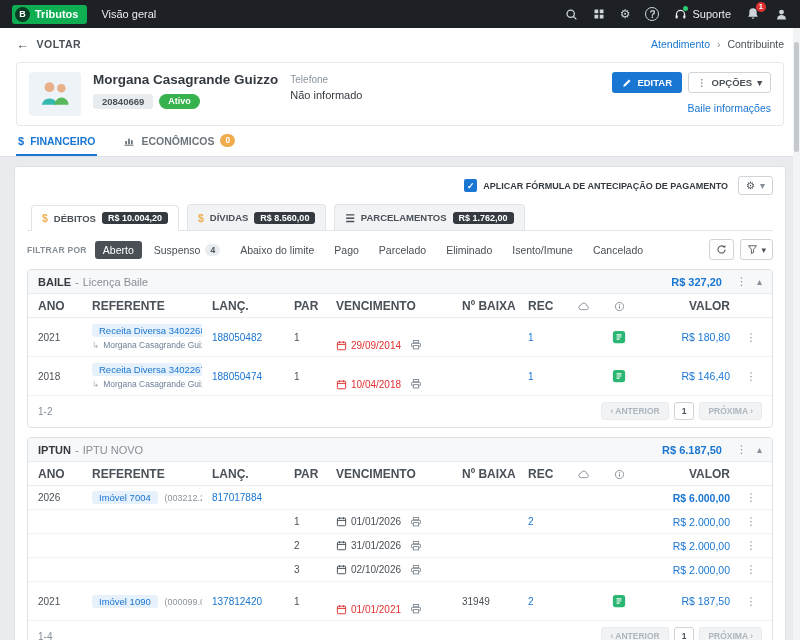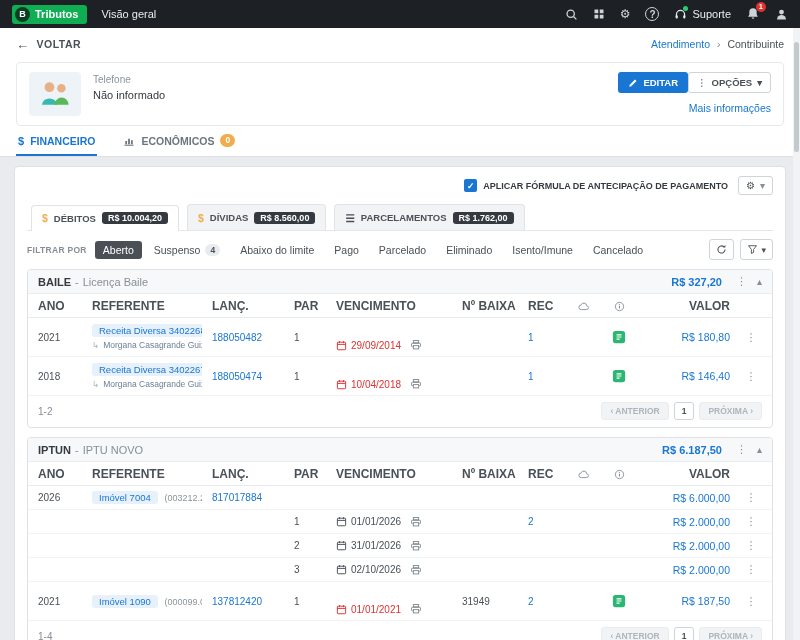--- a/index.html
+++ b/index.html
@@ -37,21 +37,21 @@
   .person-main { min-width:178px; }
   .person-name { font-size:13.5px; font-weight:bold; color:#343a40; }
   .person-badges { display:flex; gap:6px; margin-top:7px; }
   .code-badge { background:#e9ecef; color:#495057; font-size:9.5px; font-weight:bold; padding:2px 9px; border-radius:3px; }
   .status-badge { background:#37b24d; color:#fff; font-size:9px; font-weight:bold; padding:2px 9px; border-radius:9px; }
   .person-field { padding-top:2px; }
   .person-field.address { width:230px; }
   .field-label { font-size:10px; color:#8b949c; margin-bottom:4px; }
   .field-value { font-size:11px; color:#343a40; }
   .person-actions { margin-left:auto; text-align:right; }
-  .actions-row { display:flex; justify-content:flex-end; }
+  .actions-row { display:flex; gap:6px; justify-content:flex-end; }
   .btn-edit { background:#1976d2; color:#fff; border:none; border-radius:3px; font-size:9.5px; font-weight:bold; padding:4px 10px; display:inline-flex; align-items:center; gap:5px; cursor:pointer; font-family:inherit; }
   .btn-options { background:#fff; border:1px solid #ced4da; color:#495057; border-radius:3px; font-size:9.5px; font-weight:bold; padding:4px 8px; display:inline-flex; align-items:center; gap:5px; cursor:pointer; font-family:inherit; }
   .opt-kebab { color:#868e96; }
   .more-info { display:inline-block; margin-top:9px; color:#1976d2; font-size:10.5px; cursor:pointer; text-decoration:none; }
 
   
   .tabs { background:#fff; padding:0 16px; display:flex; gap:24px; border-bottom:1px solid #dee2e6; }
   .tab { font-size:10.5px; font-weight:bold; color:#6c757d; padding:8px 2px 7px; display:flex; align-items:center; gap:6px; border-bottom:2px solid transparent; cursor:pointer; }
   .tab.active { color:#1976d2; border-bottom-color:#1976d2; }
   .tab-dollar { font-size:11px; }
@@ -105,21 +105,21 @@
   .chip-ref { background:#e7f1fb; color:#1976d2; font-size:9.5px; padding:1px 7px; border-radius:3px; display:inline-block; cursor:pointer; }
   .ref-detail { font-size:9px; color:#8b949c; margin-left:4px; }
   .ref-sub { font-size:8.5px; color:#6d8196; margin-top:3px; display:flex; align-items:center; gap:4px; white-space:nowrap; overflow:hidden; }
   .sub-arrow { color:#adb5bd; }
   .link { color:#1976d2; cursor:pointer; }
   .c-venc { display:flex; align-items:center; gap:4px; color:#495057; }
   .c-venc.red { color:#e03131;margin-top:16px; }
   .printer { color:#868e96; margin-left:5px; cursor:pointer; }
   .c-ic { display:flex; justify-content:center; }
   .c-valor { font-size:10.5px; color:#1976d2; cursor:pointer; }
-  .c-valor.strong { font-weight:normal; }
+  .c-valor.strong { font-weight:bold; }
   .kebab-cell { color:#868e96; text-align:center; cursor:pointer; font-size:11px; }
 
   .sec-foot { display:flex; align-items:center; padding:6px 10px 7px; }
   .range { font-size:10px; color:#868e96; }
   .pager { margin-left:auto; display:flex; gap:5px; align-items:center; }
   .pg-btn { font-size:8.5px; font-weight:bold; color:#adb5bd; background:#f1f3f5; border:1px solid #e9ecef; border-radius:3px; padding:3px 8px; cursor:pointer; font-family:inherit; }
   .pg-num { font-size:8.5px; font-weight:bold; color:#495057; background:#fff; border:1px solid #ced4da; border-radius:3px; padding:3px 7px; cursor:pointer; font-family:inherit; }
 
   
   .scrollbar { position:absolute; top:28px; right:0; bottom:0; width:7px; background:#f1f3f5; }
@@ -251,39 +251,46 @@
   </div>
 </div>
 
 <div class="person-wrap">
   <section class="person-card">
     <div class="avatar">
         <svg class="ic" width="36" height="34">
           <use href="#i-people"></use>
         </svg>
       </div>
+    <div class="person-main">
+      <div class="person-name">Morgana Casagrande Guizzo</div>
+      <div class="person-badges">
+        <span class="code-badge">20840669</span>
+        <span class="status-badge">Ativo</span>
+      </div>
+    </div>
     <div class="person-field">
       <div class="field-label">Telefone</div>
       <div class="field-value">Não informado</div>
     </div>
     <div class="person-actions">
       <div class="actions-row">
         <button class="btn-edit">
           <svg class="ic" width="10" height="10">
               <use href="#i-pencil"></use>
             </svg>
           <span>EDITAR</span>
         </button>
         <button class="btn-options">
           <span class="opt-kebab">⋮</span>
           <span>OPÇÕES</span>
           <span>▾</span>
         </button>
       </div>
-      <a class="more-info">Mais informações</a>
+      <a class="more-info">Baile informações</a>
     </div>
   </section>
 </div>
 
 <nav class="tabs">
   <div class="tab active">
     <span class="tab-dollar">$</span>
     <span>FINANCEIRO</span>
   </div>
   <div class="tab">

